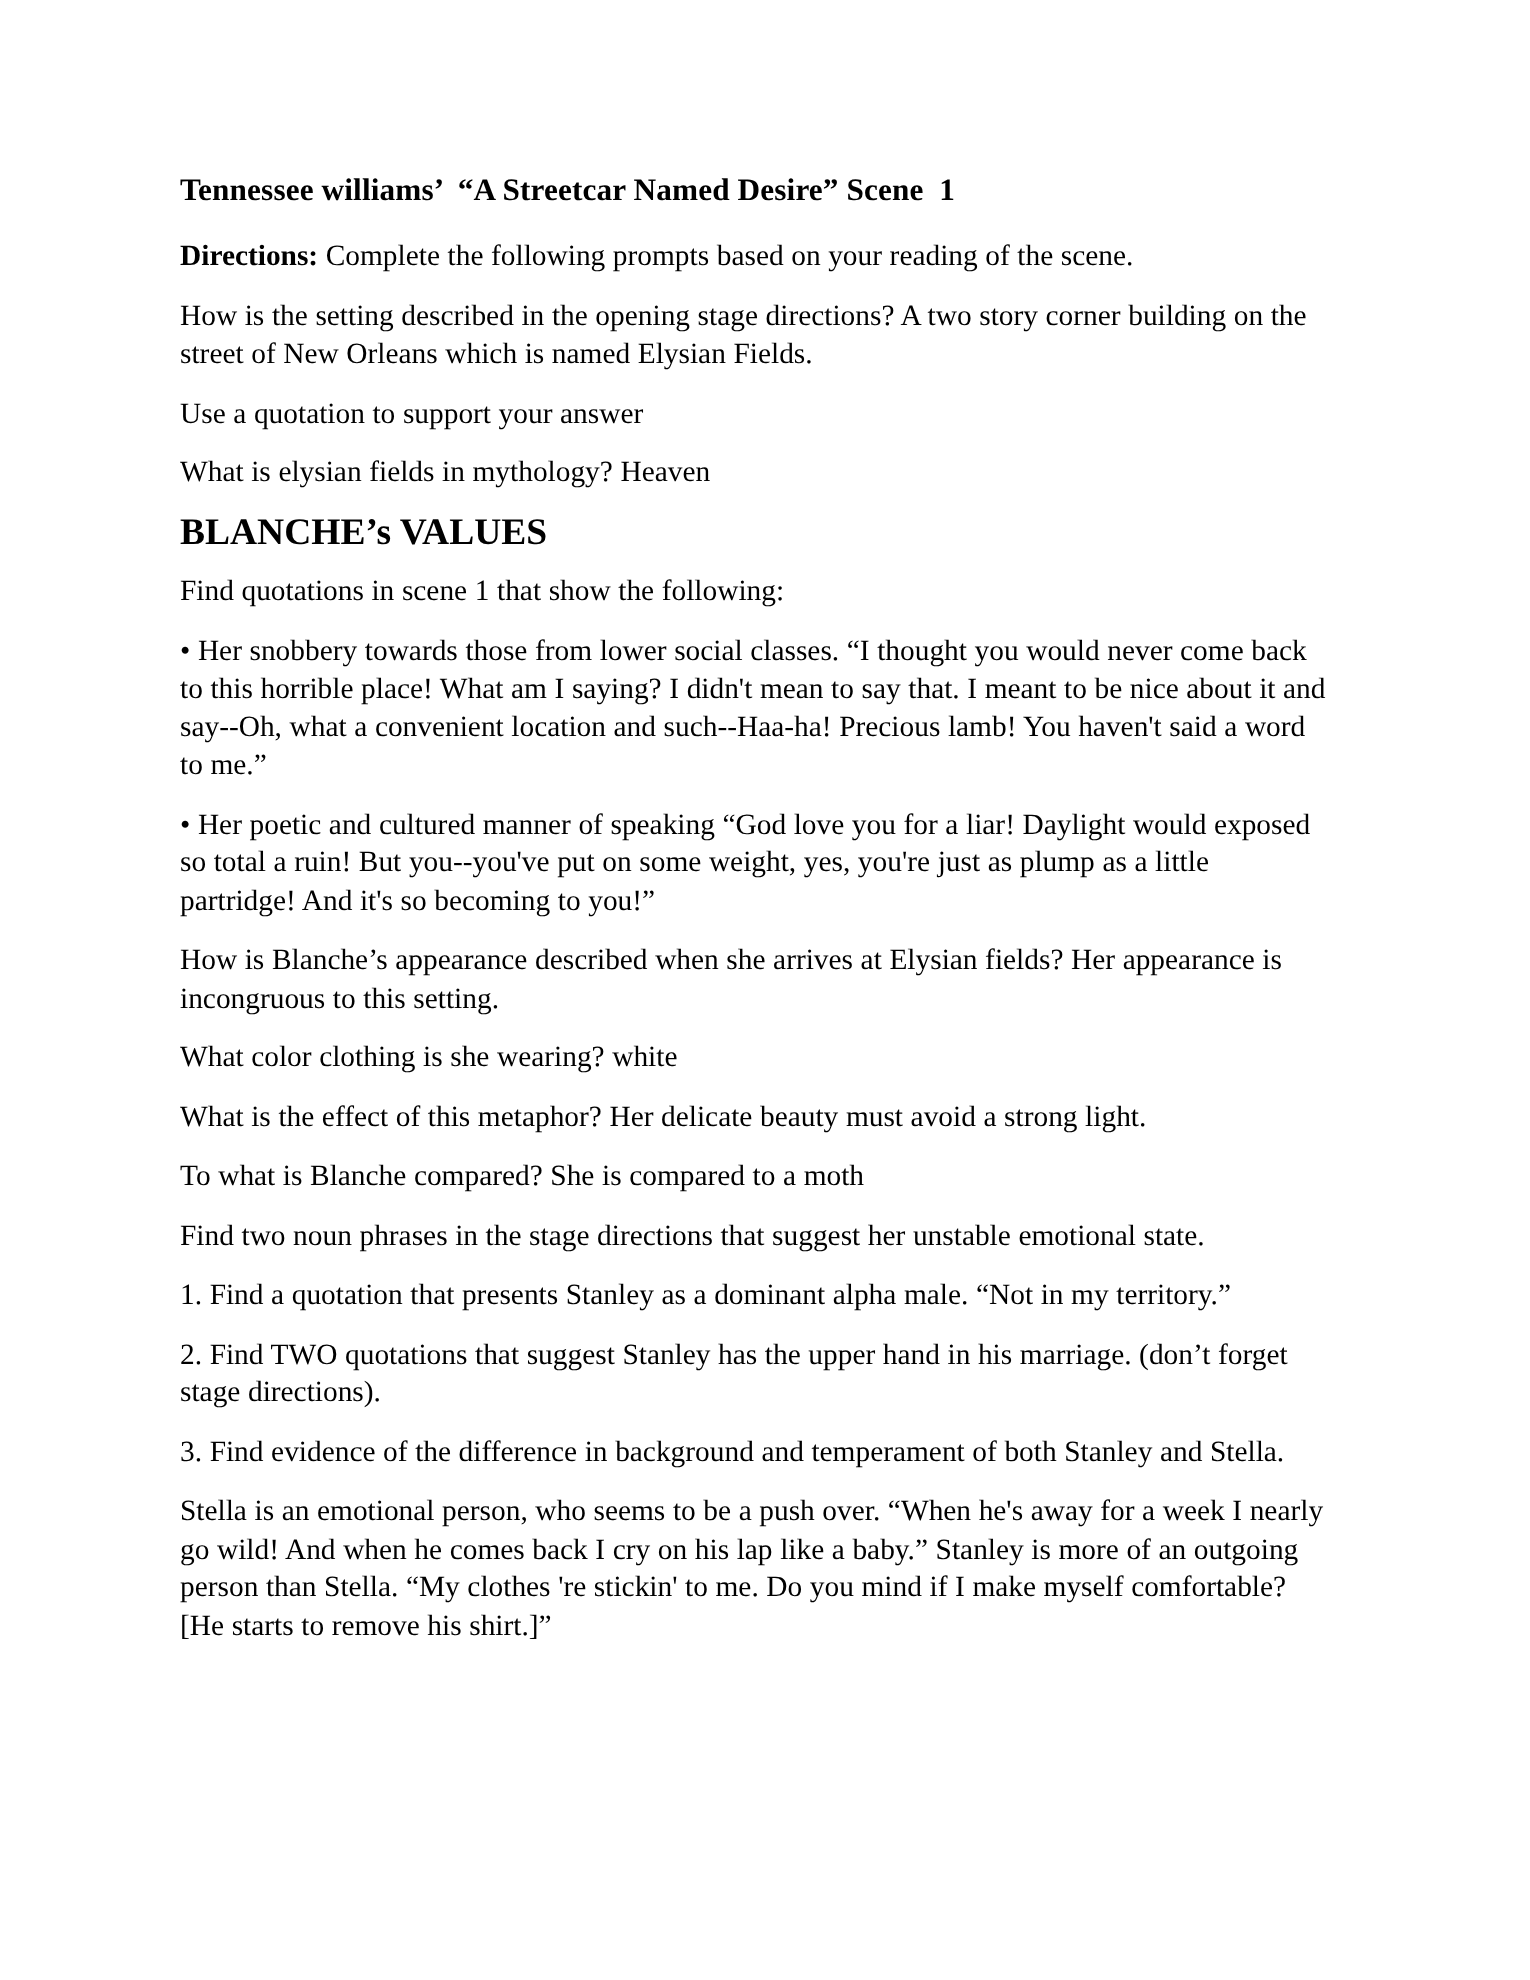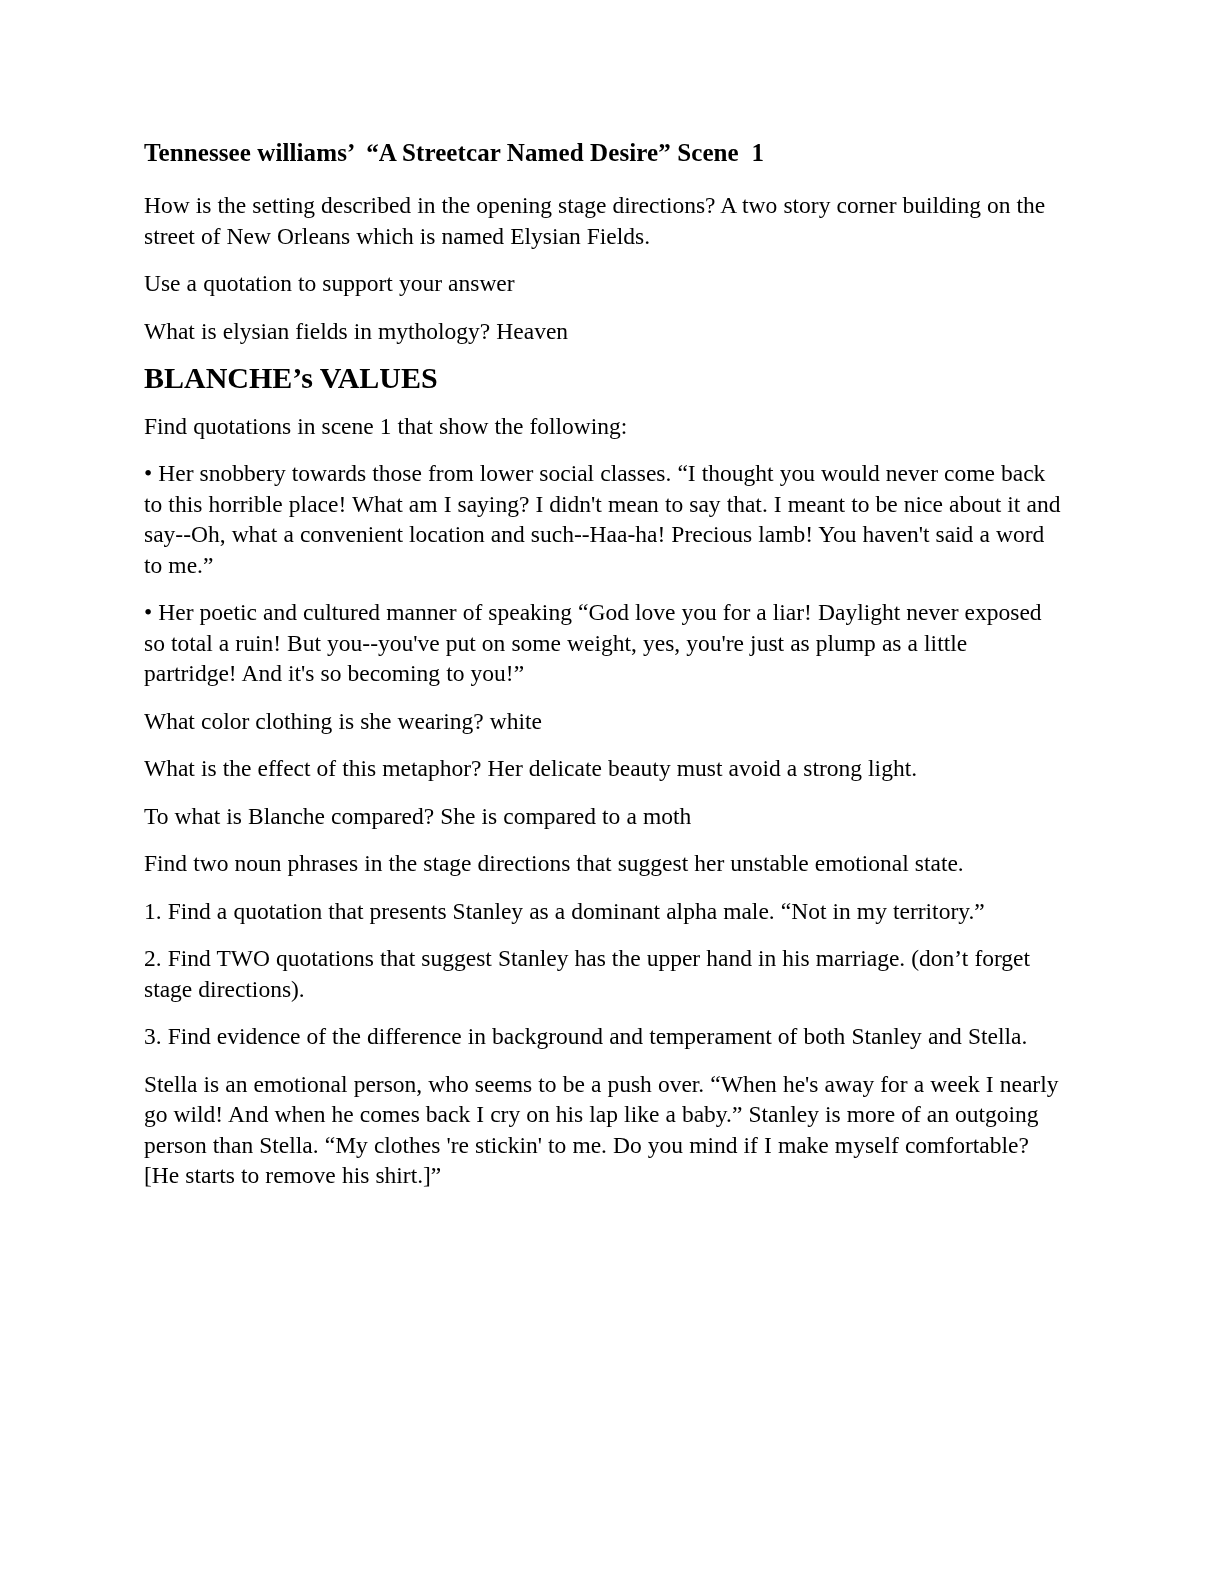--- a/index.html
+++ b/index.html
@@ -52,35 +52,37 @@
     white-space: pre-wrap;
   }
 </style>
 </head>
 <body>
 
 <div class="page">
 
   <h1 class="doc-title">Tennessee williams’  “A Streetcar Named Desire” Scene  1</h1>
 
+  <p class="para"><span class="bold">Directions:</span><span> Complete the following prompts based on your reading of the scene.</span></p>
 
   <p class="para">How is the setting described in the opening stage directions? A two story corner building on the street of New Orleans which is named Elysian Fields.</p>
 
   <p class="para">Use a quotation to support your answer</p>
 
   <p class="para">What is elysian fields in mythology? Heaven</p>
 
   <p class="heading-bold">BLANCHE’s VALUES</p>
 
   <p class="para">Find quotations in scene 1 that show the following:</p>
 
   <p class="para">• Her snobbery towards those from lower social classes. “I thought you would never come back to this horrible place! What am I saying? I didn't mean to say that. I meant to be nice about it and say--Oh, what a convenient location and such--Haa-ha! Precious lamb! You haven't said a word to me.”</p>
 
-  <p class="para">• Her poetic and cultured manner of speaking “God love you for a liar! Daylight never exposed so total a ruin! But you--you've put on some weight, yes, you're just as plump as a little partridge! And it's so becoming to you!”</p>
+  <p class="para">• Her poetic and cultured manner of speaking “God love you for a liar! Daylight would exposed so total a ruin! But you--you've put on some weight, yes, you're just as plump as a little partridge! And it's so becoming to you!”</p>
 
+  <p class="para">How is Blanche’s appearance described when she arrives at Elysian fields? Her appearance is incongruous to this setting.</p>
 
   <p class="para">What color clothing is she wearing? white</p>
 
 
   <p class="para">What is the effect of this metaphor? Her delicate beauty must avoid a strong light.</p>
 
   <p class="para">To what is Blanche compared? She is compared to a moth</p>
 
   <p class="para">Find two noun phrases in the stage directions that suggest her unstable emotional state.</p>
 

